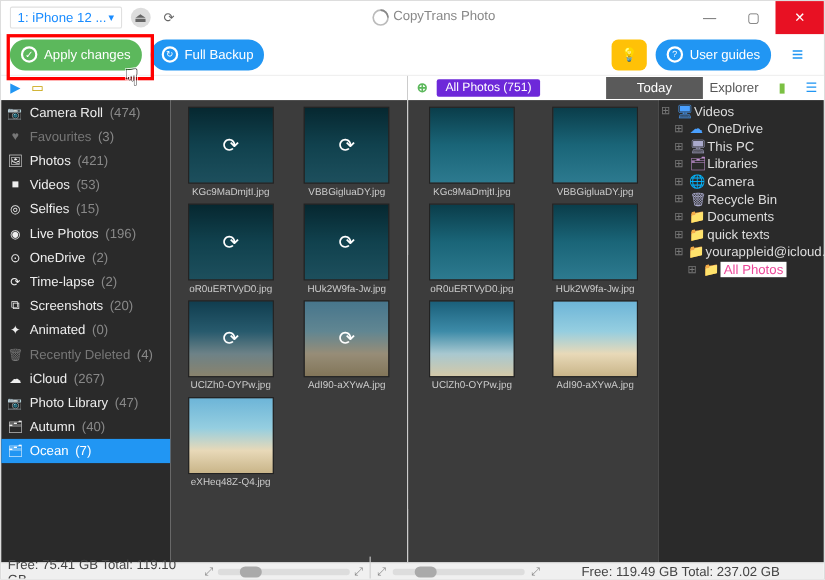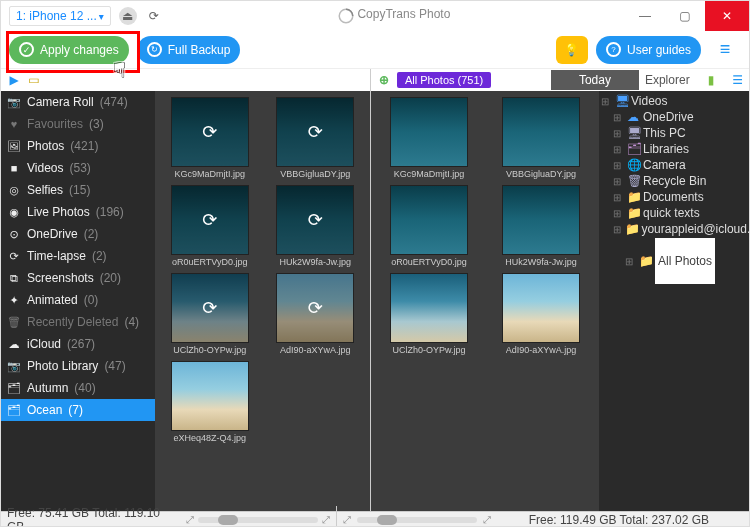--- a/index.html
+++ b/index.html
@@ -63,21 +63,21 @@
 .thumb-img.beach { background: linear-gradient(180deg, #6db5d8 0%, #95cee0 40%, #e8d9b8 70%, #c9b589 100%); }
 .thumb-img.cliff { background: linear-gradient(180deg, #0a3d4a 0%, #1a6578 50%, #2d7a8f 100%); }
 .sync-overlay { position: absolute; inset: 0; display: flex; align-items: center; justify-content: center; background: rgba(0,0,0,0.35); color: #fff; font-size: 18px; }
 .thumb-label { color: #ccc; font-size: 9px; margin-top: 2px; white-space: nowrap; overflow: hidden; text-overflow: ellipsis; max-width: 92px; }
 
 
 .explorer { width: 150px; background: #2a2a2a; color: #ddd; overflow: hidden; font-size: 11px; padding: 2px 0; }
 .tree-item { display: flex; align-items: center; gap: 4px; padding: 1px 4px; white-space: nowrap; }
 .tree-icon { width: 12px; text-align: center; }
 .tree-box { color: #777; font-size: 10px; width: 10px; }
-.tree-item.highlight .lbl { background: #fff; color: #404040; padding: 16px 3px; }
+.tree-item.highlight .lbl { background: #fff; color: #ec4899; padding: 0 3px; }
 
 
 .footer { height: 17px; background: #f0f0f0; display: flex; align-items: center; font-size: 10px; color: #444; border-top: 1px solid #ccc; }
 .footer .seg { display: flex; align-items: center; gap: 6px; padding: 0 6px; }
 .footer .seg.left { width: 336px; border-right: 1px solid #ccc; }
 .footer .seg.right { width: 378px; }
 .footer-icons { margin-left: auto; display: flex; align-items: center; gap: 4px; }
 .track { flex:0 0 120px; height: 6px; background: #ddd; border-radius: 3px; position: relative; }
 .track-thumb { position:absolute; left: 20px; top:-2px; width: 20px; height: 10px; background:#aaa; border-radius: 5px;}
 .expand-ico { color:#888; font-size:10px; }

